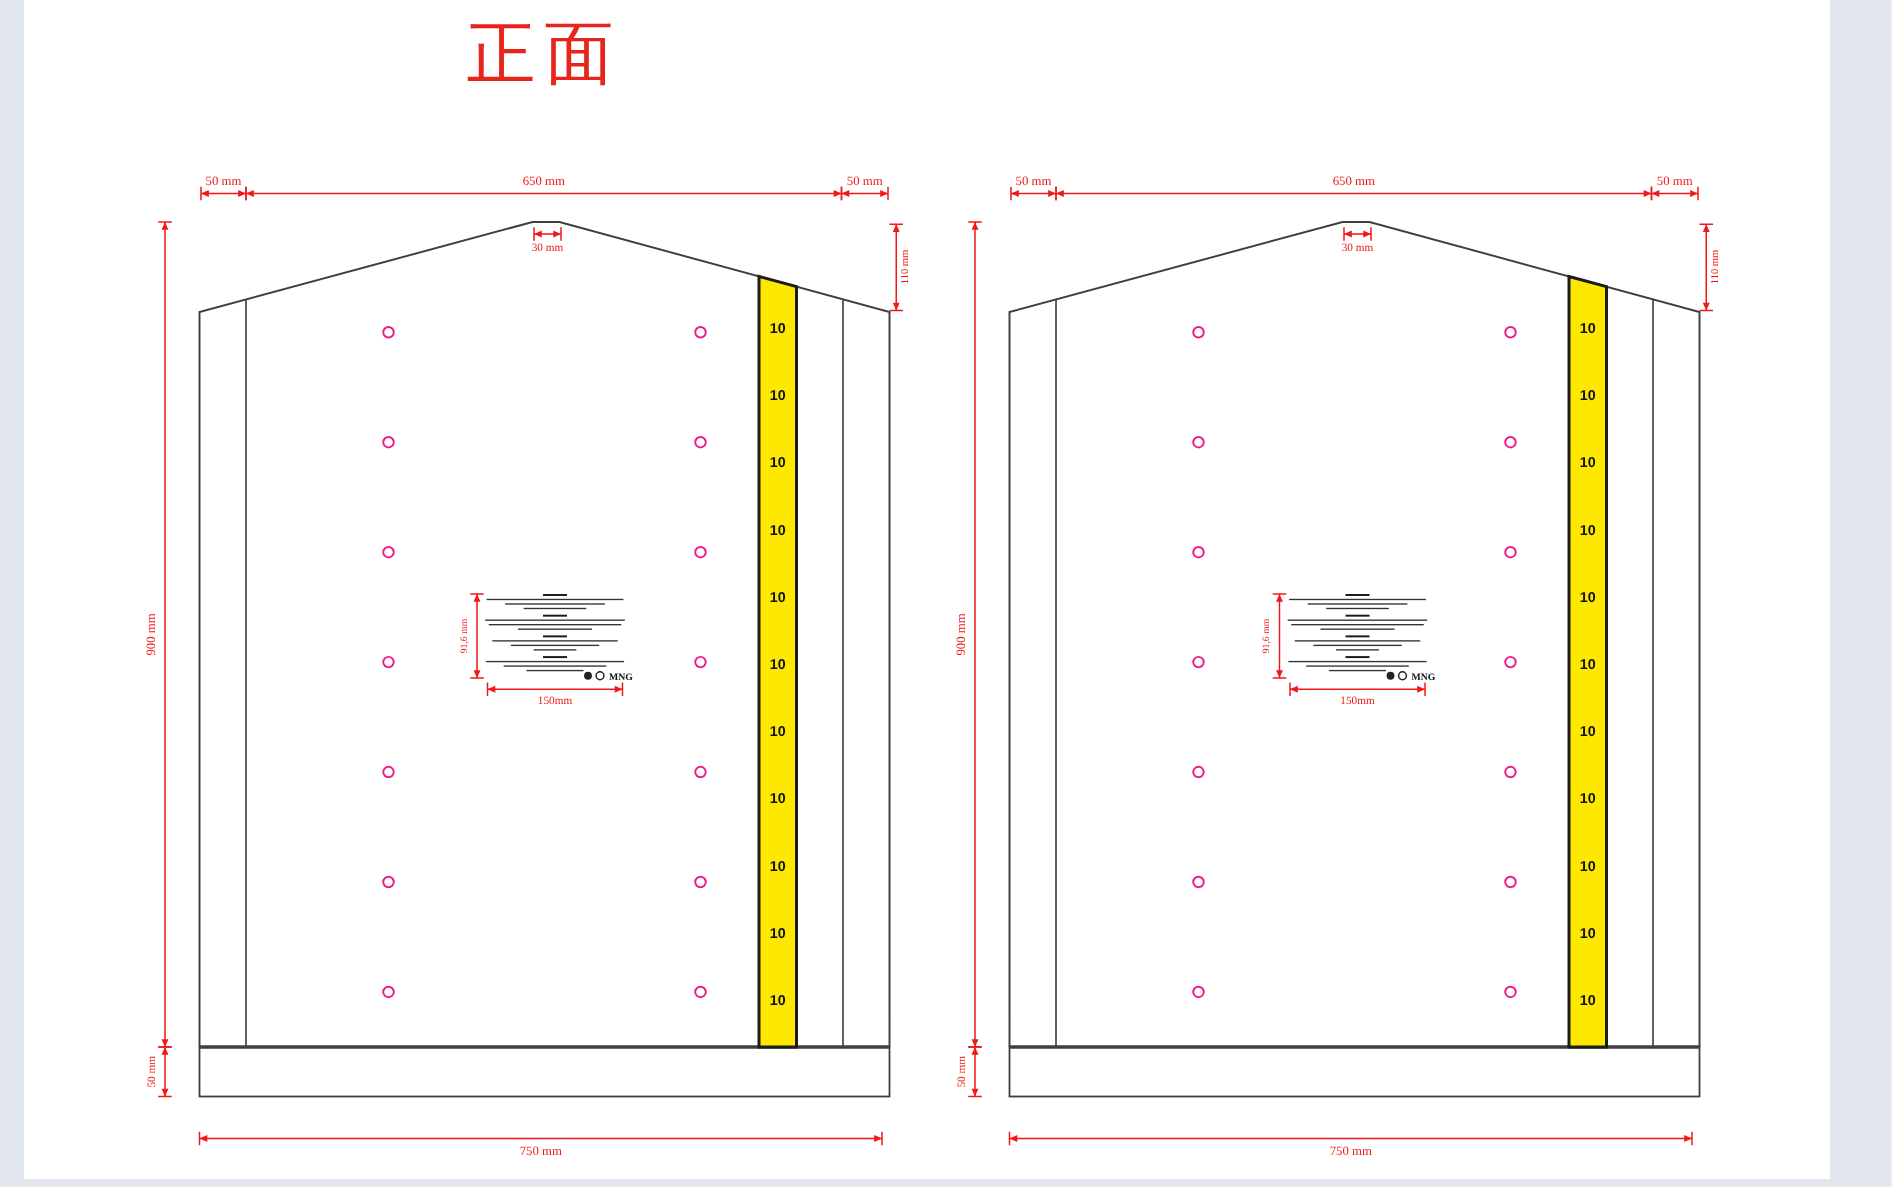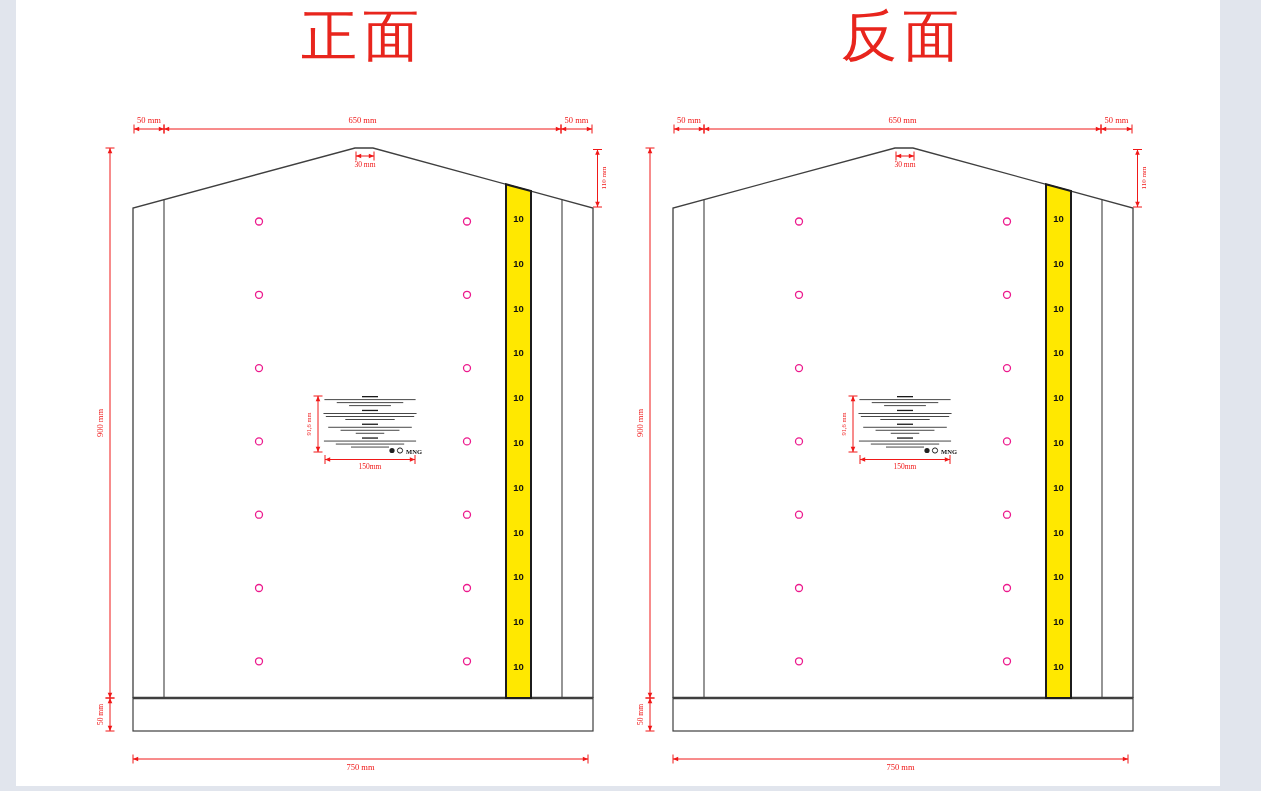--- a/index.html
+++ b/index.html
@@ -3,34 +3,33 @@
 <meta charset="utf-8">
 <style>
   html,body{margin:0;padding:0;background:#e1e5ed;}
   .canvas{position:relative;width:1261px;height:791px;background:#ffffff;overflow:hidden;
           font-family:"Liberation Sans",sans-serif;}
   .page-margin{position:absolute;background:#e1e5ed;}
   .m-left{left:0;top:0;width:16px;height:791px;}
   .m-right{left:1220px;top:0;width:41px;height:791px;}
   .m-bottom{left:0;top:786px;width:1261px;height:5px;}
   .fig-title{position:absolute;top:4px;width:320px;text-align:center;
-             font-family:"Liberation Serif",serif;font-size:56px;line-height:64px;
+             font-family:"Liberation Serif",serif;font-size:46px;line-height:64px;
              color:#e8251d;letter-spacing:6px;}
   .t-front{left:203px;}
   .t-back{left:743px;}
   svg.drawing{position:absolute;left:0;top:0;}
   text{font-family:"Liberation Serif",serif;}
   .tally-text{font-family:"Liberation Sans",sans-serif;font-weight:bold;}
 </style>
 </head>
 <body>
 
 <div class="canvas">
   <div class="fig-title t-front">正面</div>
-  <div class="fig-title t-back">反面</div>
 
   <svg class="drawing" id="drawing-svg" width="1261" height="791" viewBox="0 0 1261 791">
       <g transform="translate(133,0)">
         <path d="M0,698 L0,208 L222,148 L240,148 L460,208 L460,698" fill="none" stroke="#3f3f3f" stroke-width="1.3"></path>
         <line x1="31" y1="199.6" x2="31" y2="698" stroke="#3f3f3f" stroke-width="1.1"></line>
         <line x1="429" y1="199.5" x2="429" y2="698" stroke="#3f3f3f" stroke-width="1.1"></line>
         <rect x="0" y="698" width="460" height="33" fill="none" stroke="#3f3f3f" stroke-width="1.2"></rect>
         <line x1="0" y1="698" x2="460" y2="698" stroke="#3f3f3f" stroke-width="2.4"></line>
         <polygon points="373,184.3 398,191.1 398,698 373,698" fill="#ffe800" stroke="#1c1c1c" stroke-width="2"></polygon>
         <text x="385.5" y="222" text-anchor="middle" font-size="9.5" fill="#111111" font-weight="bold" class="tally-text">10</text>

